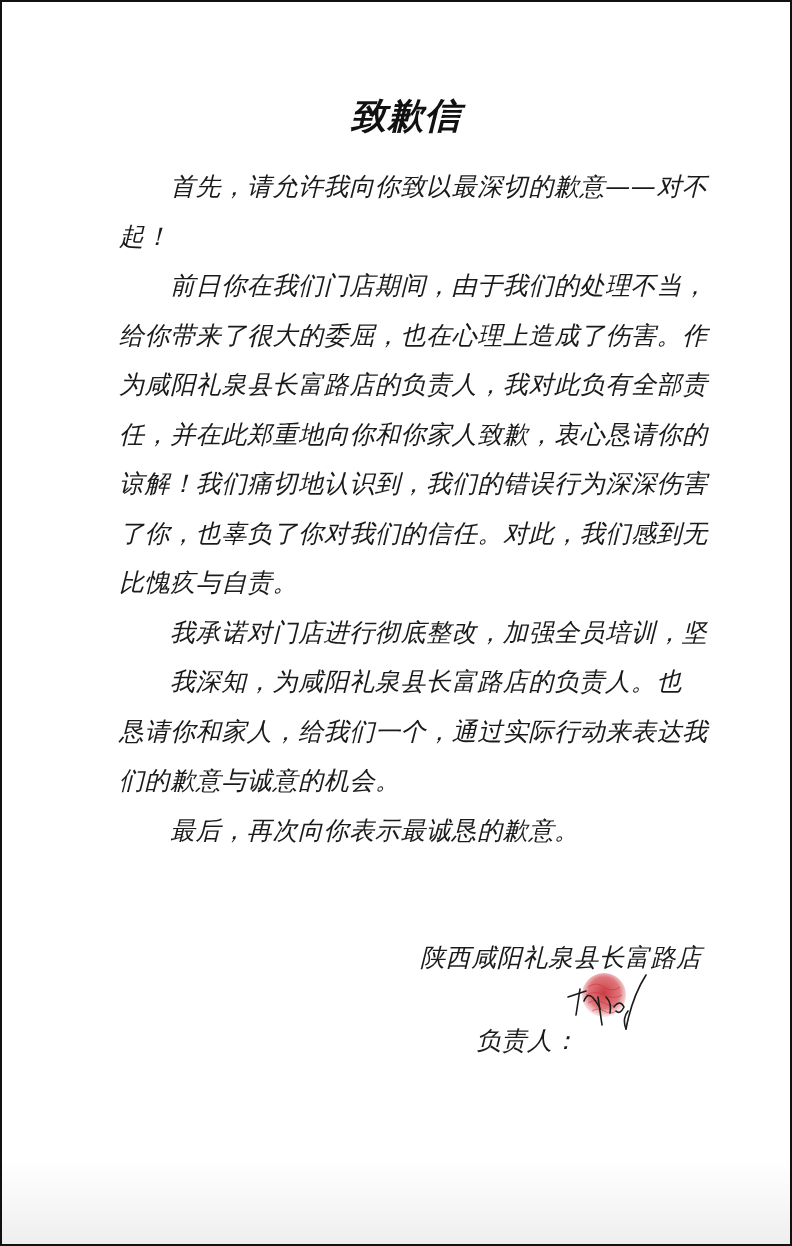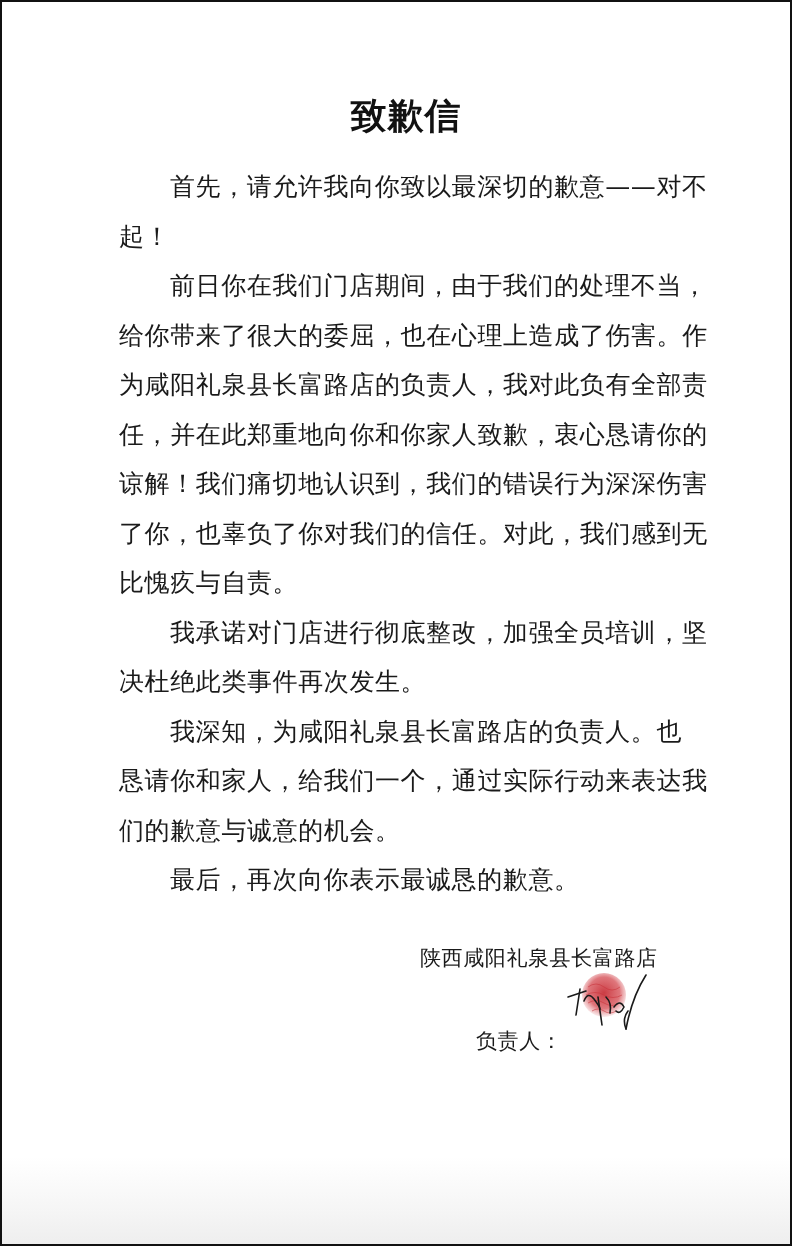--- a/index.html
+++ b/index.html
@@ -15,20 +15,21 @@
     }
     .page {
       position: absolute;
       left: 0;
       top: 0;
       width: 788px;
       height: 1242px;
       border: 2px solid #111111;
       background: linear-gradient(to bottom, #ffffff 0%, #ffffff 93%, #f6f6f6 97%, #eeeeee 100%);
       overflow: hidden;
+      font-style: italic;
     }
     .title {
       position: absolute;
       left: 0;
       width: 100%;
       top: 92px;
       text-align: center;
       font-family: "DejaVu Sans", sans-serif;
       font-weight: bold;
       font-size: 36px;
@@ -53,21 +54,21 @@
       white-space: nowrap;
       height: 49.5px;
       letter-spacing: 0.6px;
     }
     .indent {
       padding-left: 51px;
     }
     .signoff {
       position: absolute;
       font-family: "DejaVu Sans", sans-serif;
-      font-size: 21px;
+      font-size: 25px;
       line-height: 32px;
       color: #1a1a1a;
       white-space: nowrap;
       letter-spacing: 0.6px;
     }
     .signoff.org {
       left: 418px;
       top: 940px;
     }
     .signoff.person {
@@ -93,21 +94,20 @@
     <span class="line indent">首先，请允许我向你致以最深切的歉意——对不</span>
     <span class="line">起！</span>
     <span class="line indent">前日你在我们门店期间，由于我们的处理不当，</span>
     <span class="line">给你带来了很大的委屈，也在心理上造成了伤害。作</span>
     <span class="line">为咸阳礼泉县长富路店的负责人，我对此负有全部责</span>
     <span class="line">任，并在此郑重地向你和你家人致歉，衷心恳请你的</span>
     <span class="line">谅解！我们痛切地认识到，我们的错误行为深深伤害</span>
     <span class="line">了你，也辜负了你对我们的信任。对此，我们感到无</span>
     <span class="line">比愧疚与自责。</span>
     <span class="line indent">我承诺对门店进行彻底整改，加强全员培训，坚</span>
-    <span class="line">决杜绝此类事件再次发生。</span>
     <span class="line indent">我深知，为咸阳礼泉县长富路店的负责人。也</span>
     <span class="line">恳请你和家人，给我们一个，通过实际行动来表达我</span>
     <span class="line">们的歉意与诚意的机会。</span>
     <span class="line indent">最后，再次向你表示最诚恳的歉意。</span>
   </div>
 
   <div class="signoff org">陕西咸阳礼泉县长富路店</div>
   <div class="signoff person">负责人：</div>
 
   <svg class="signature" viewBox="0 0 100 75">

